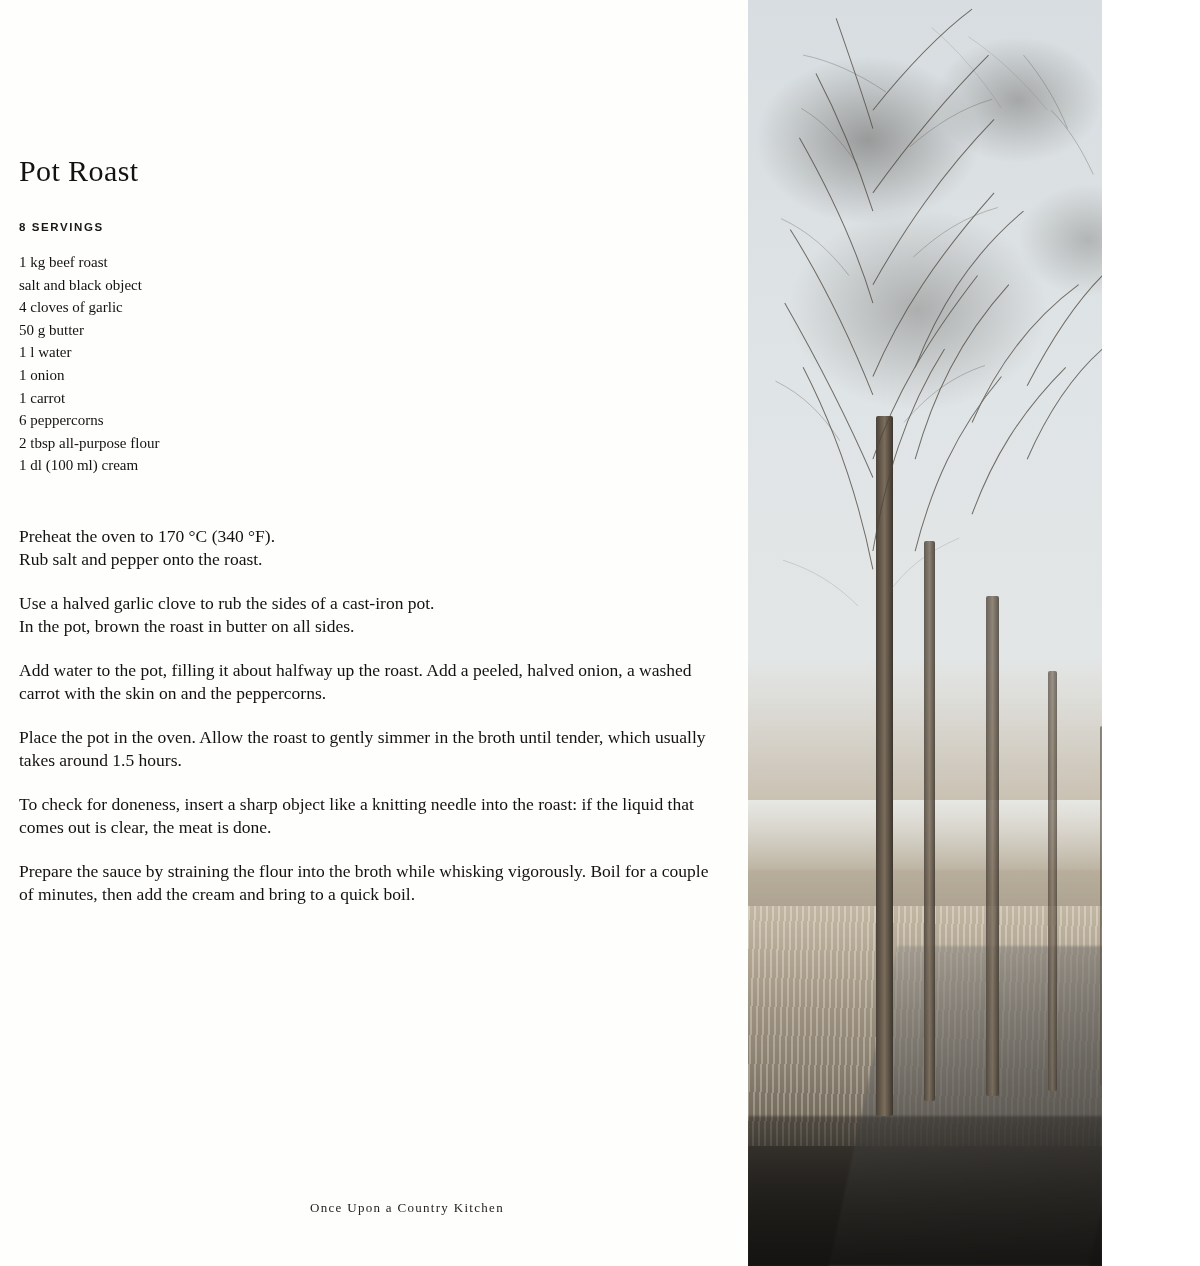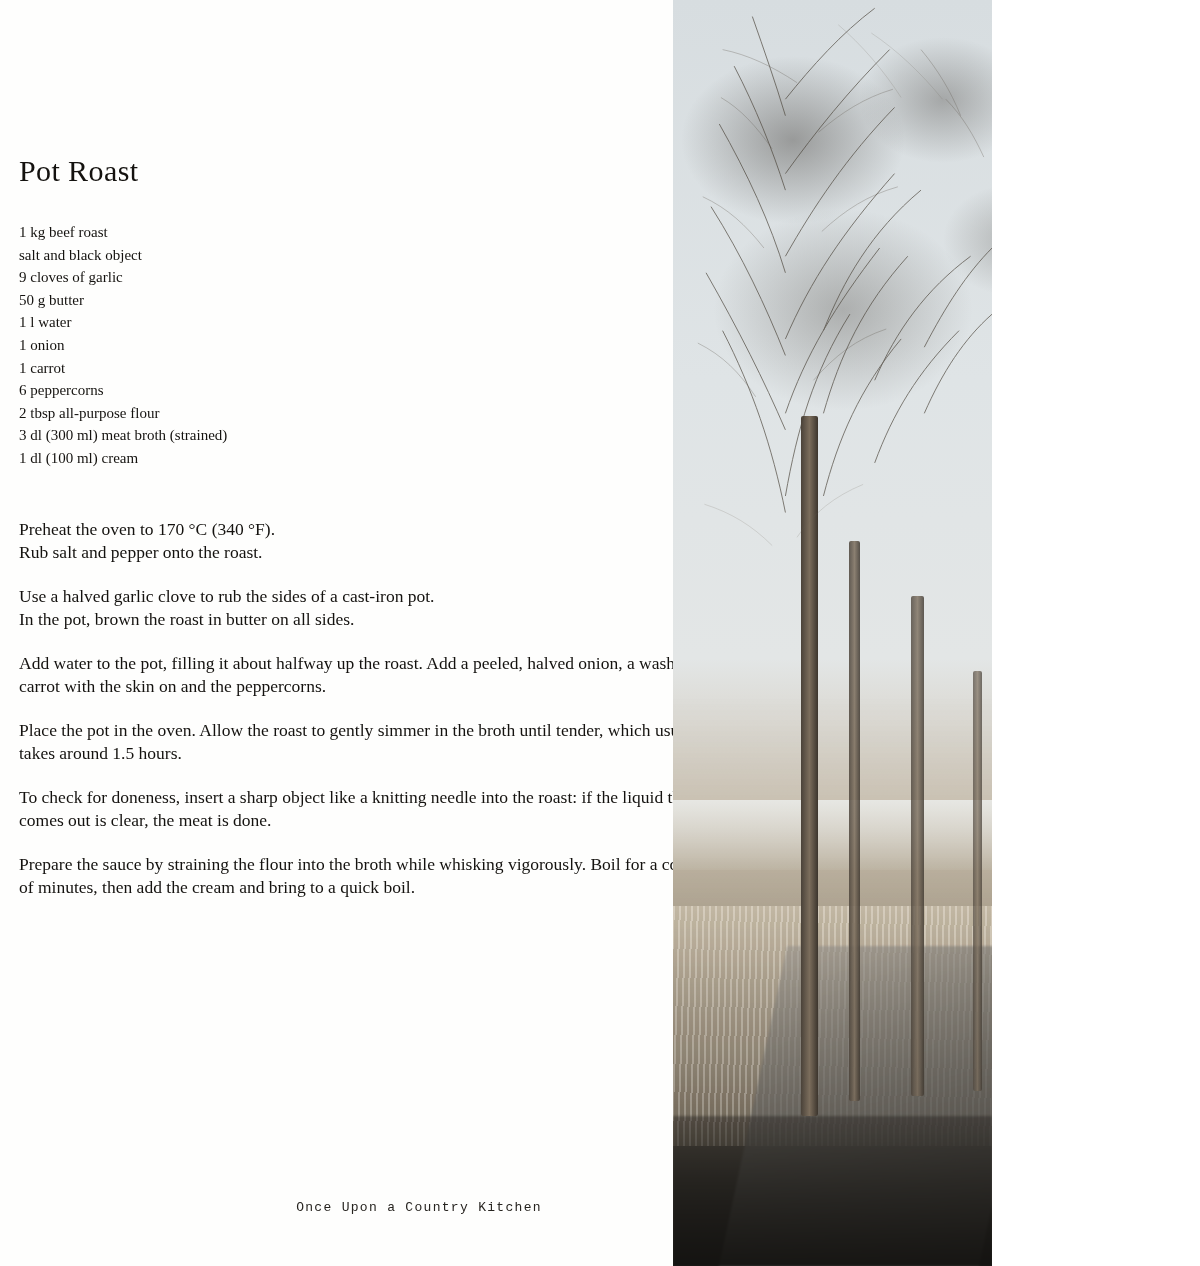--- a/index.html
+++ b/index.html
@@ -10,21 +10,21 @@
   }
   body {
     width: 1200px;
     height: 1266px;
     font-family: "Liberation Serif", serif;
     color: #12110f;
     overflow: hidden;
   }
   .page {
     position: relative;
-    width: 992px;
+    width: 1102px;
     height: 1266px;
     display: flex;
     background: #5eead4;
   }
 
   
   .text-col {
     position: relative;
     width: 814px;
     height: 100%;
@@ -84,25 +84,24 @@
     max-width: 694px;
   }
   .step-group .line { display: block; }
 
   .colophon {
     position: absolute;
     left: 0;
     top: 1200px;
     width: 814px;
     text-align: center;
-    font-family: Liberation Mono, monospace;
+    font-family: Liberation Serif, serif;
     font-size: 13px;
     letter-spacing: 1.3px;
     color: #26231f;
-    margin-left: 12px;
   }
 
   
   .photo-col {
     position: relative;
     width: 386px;
     height: 100%;
     overflow: hidden;
     background: #b9c2c6;
   }
@@ -197,36 +196,36 @@
 <body>
 
 <div class="page">
 
   <div class="text-col">
 
     <div class="recipe">
 
       <h1 class="recipe-title">Pot Roast</h1>
 
+      <div class="servings">8 SERVINGS</div>
 
       <ul class="ingredient-list">
         <li>1 kg beef roast</li>
         <li>salt and black object</li>
-        <li>9 cloves of garlic</li>
+        <li>4 cloves of garlic</li>
         <li>50 g butter</li>
         <li>1 l water</li>
         <li>1 onion</li>
         <li>1 carrot</li>
         <li>6 peppercorns</li>
       </ul>
 
 
       <ul class="ingredient-list">
         <li>2 tbsp all-purpose flour</li>
-        <li>3 dl (300 ml) meat broth (strained)</li>
         <li>1 dl (100 ml) cream</li>
       </ul>
 
       <div class="steps">
 
         <p class="step-group">
           <span class="line">Preheat the oven to 170 °C (340 °F).</span>
           <span class="line">Rub salt and pepper onto the roast.</span>
         </p>
 

